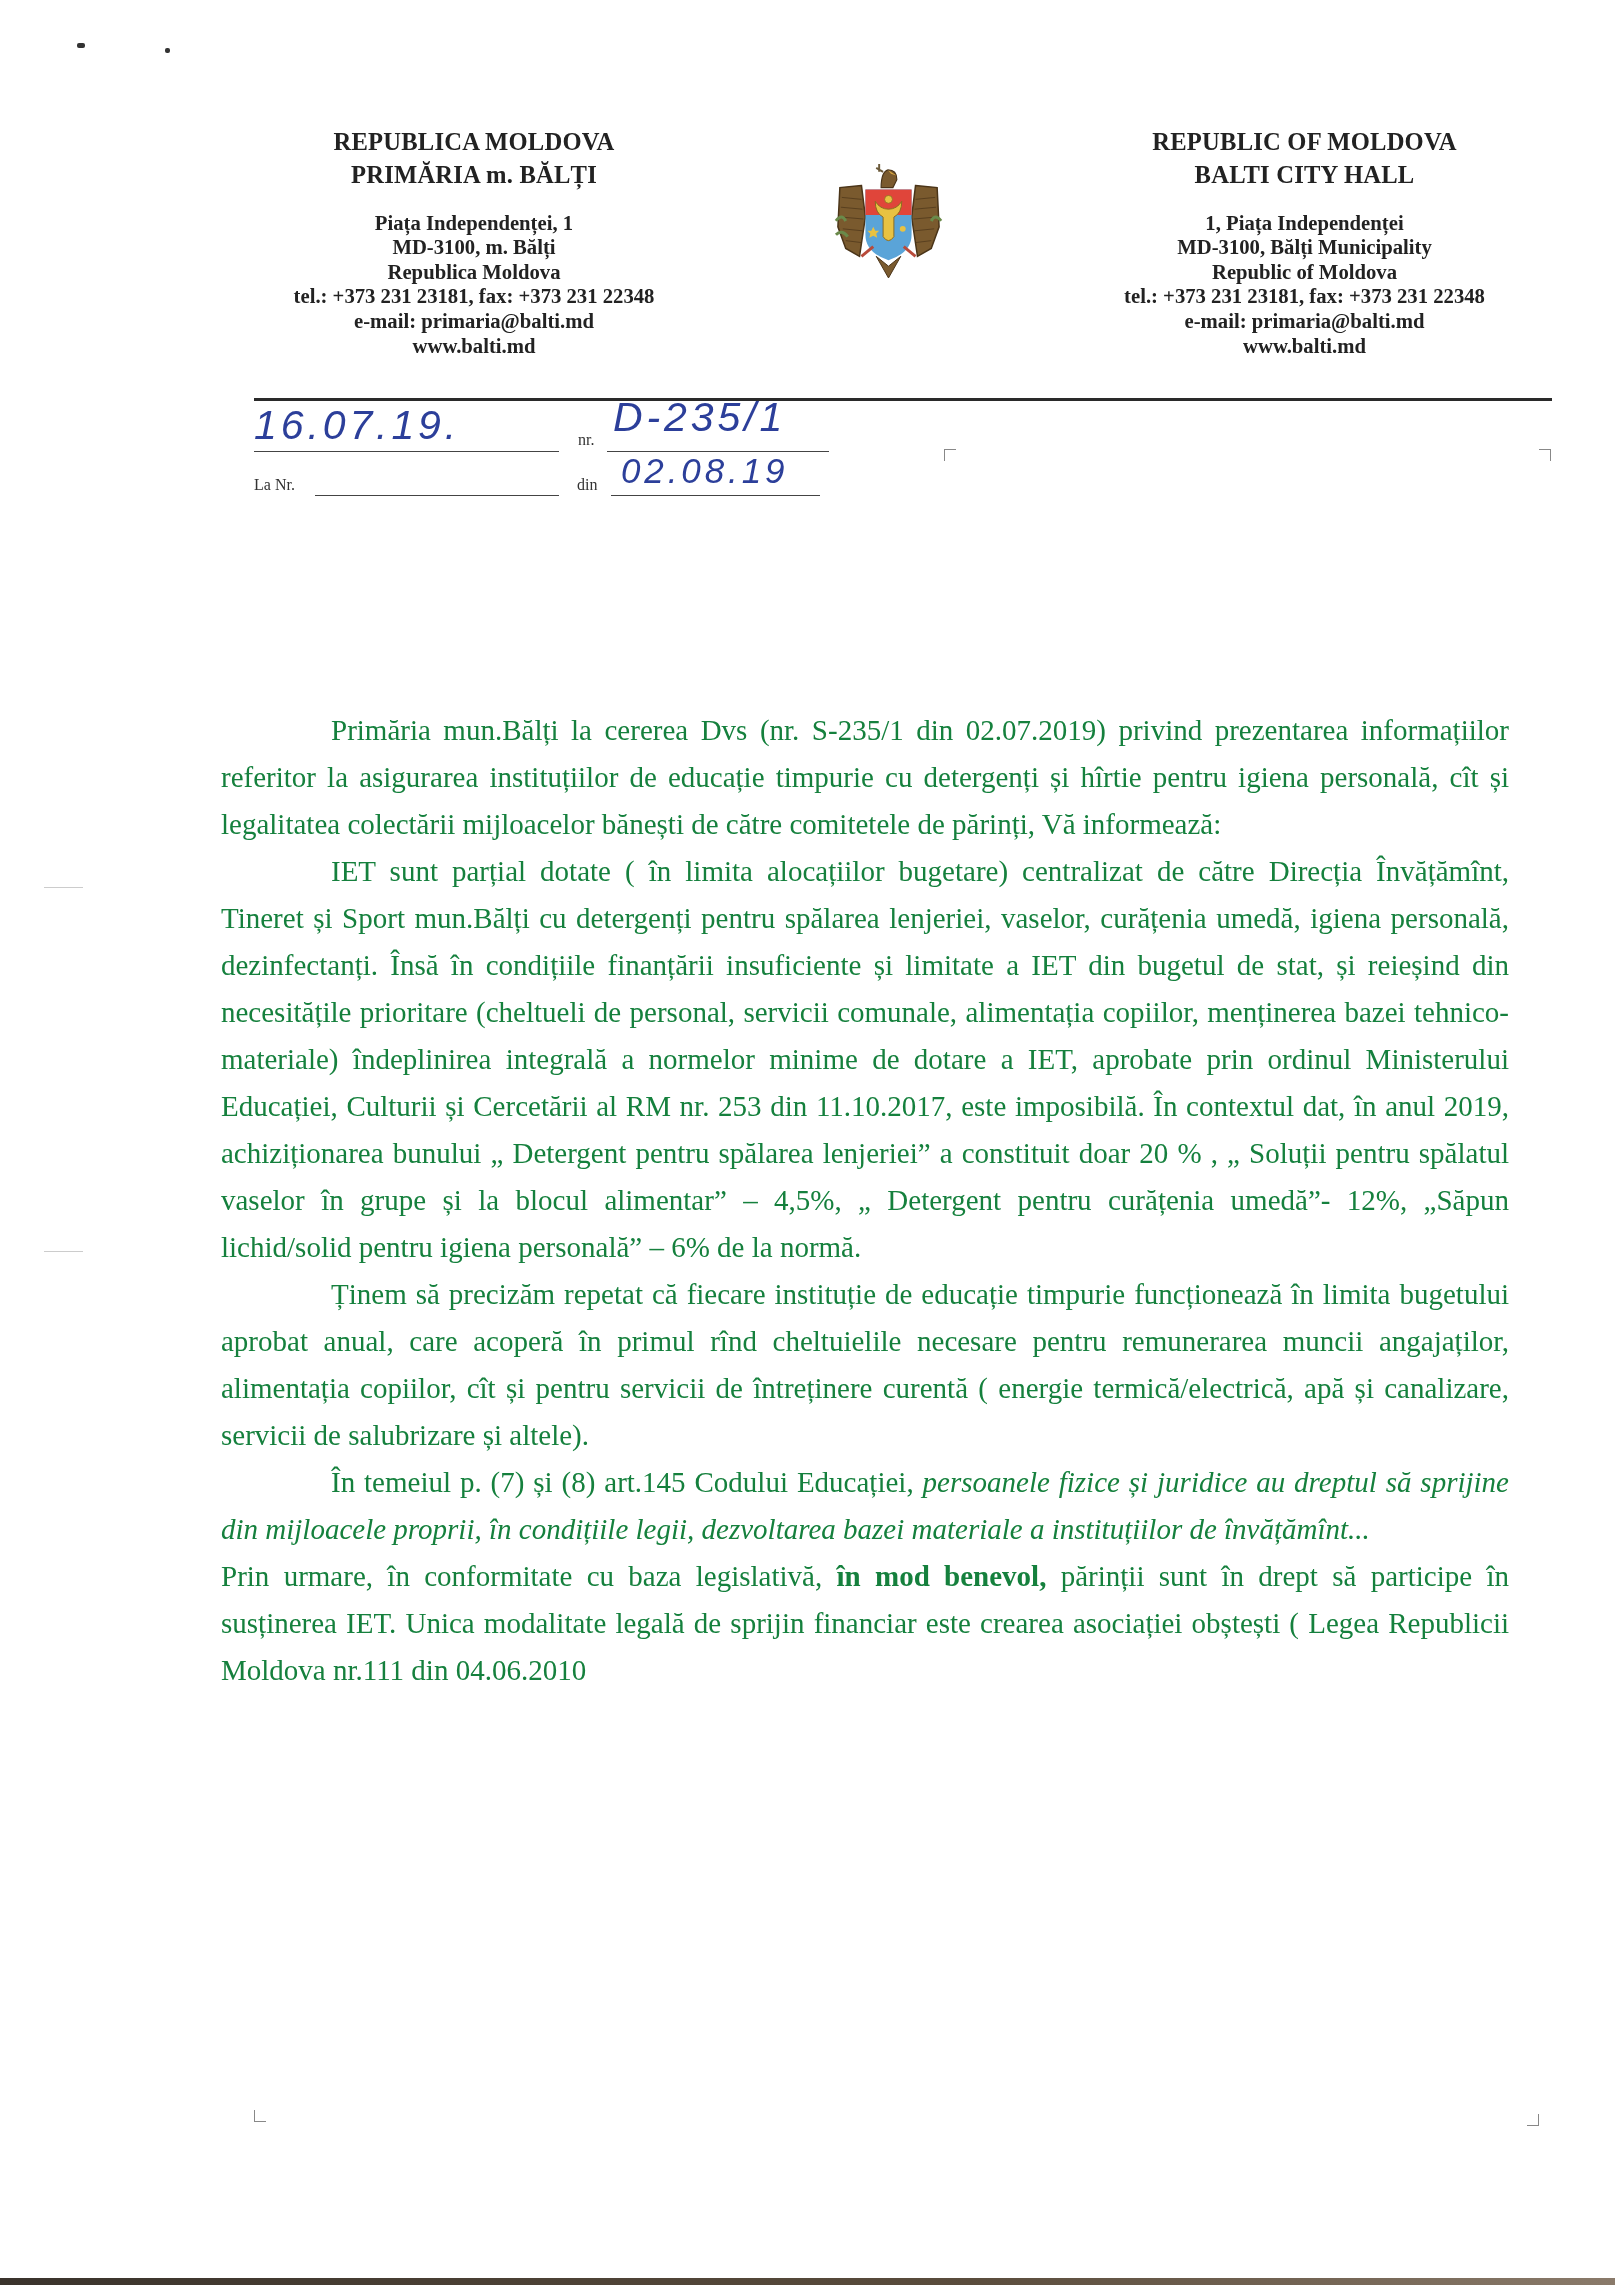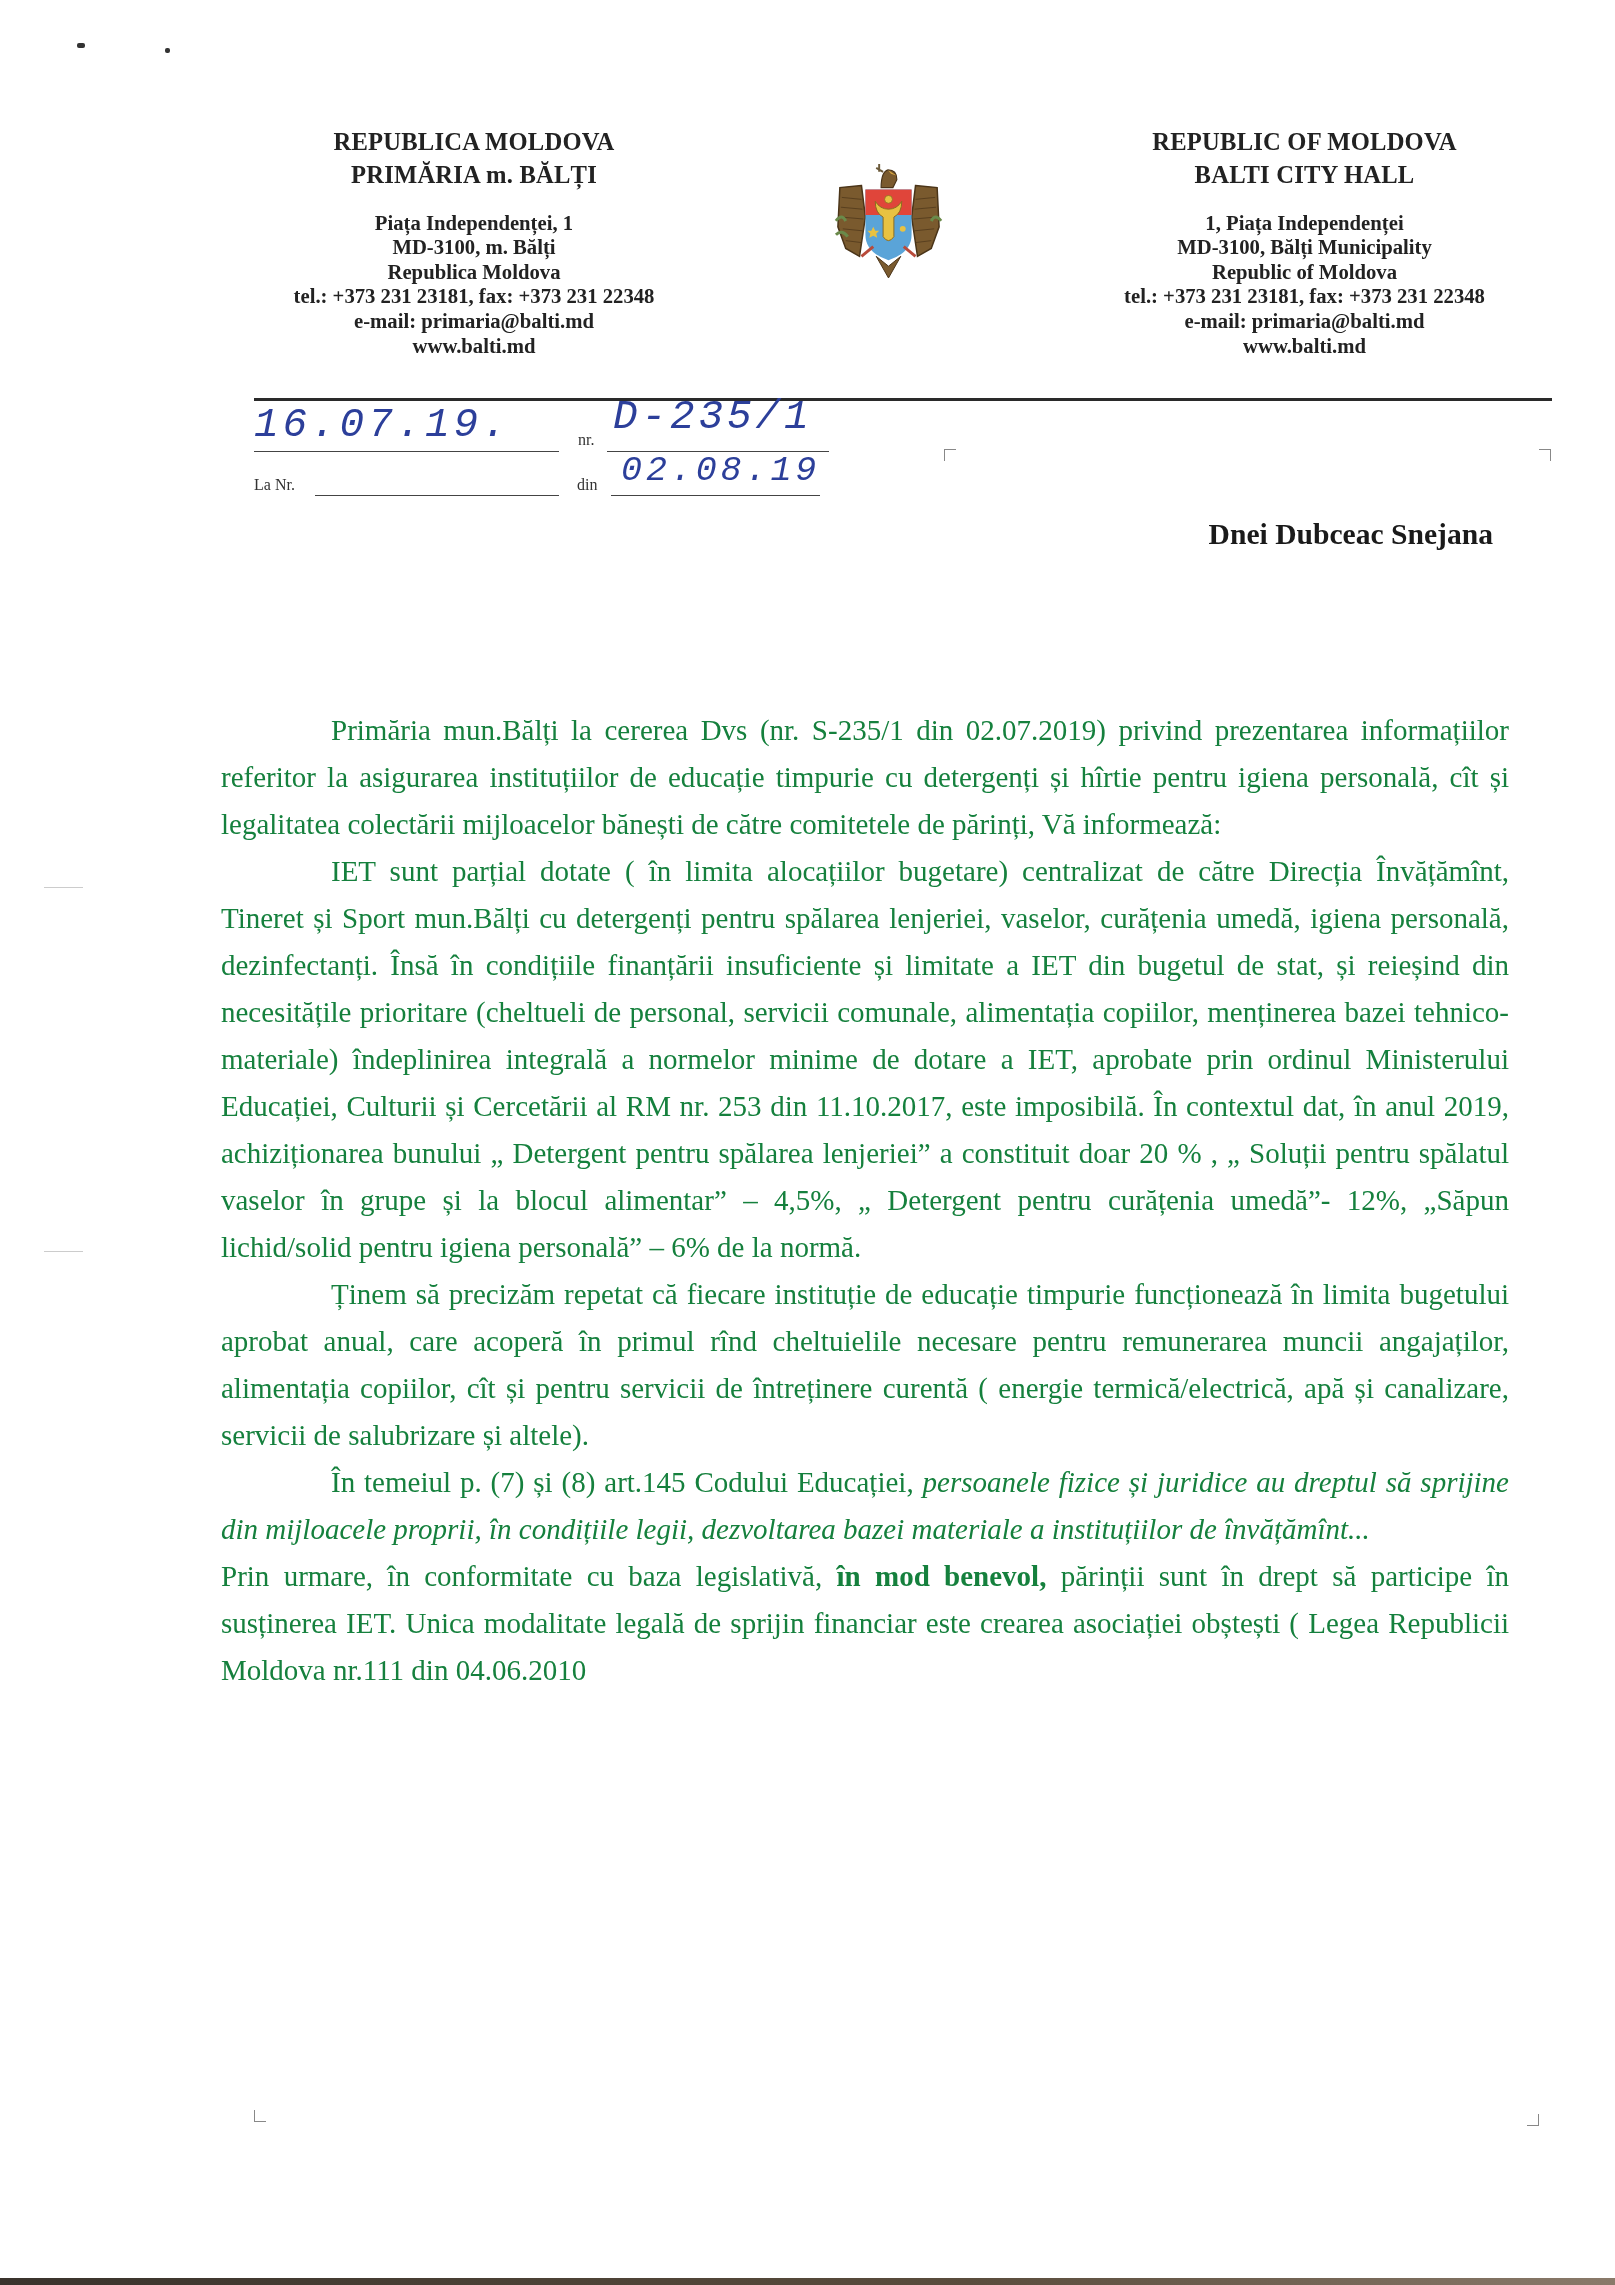--- a/index.html
+++ b/index.html
@@ -13,21 +13,21 @@
   .hdr-col.right { left: 1024px; width: 561px; }
   .hdr-title { font-weight: bold; font-size: 24.6px; line-height: 32.5px; letter-spacing: 0.2px; }
   .hdr-addr { margin-top: 19.7px; font-weight: bold; font-size: 20.7px; line-height: 24.6px; }
 
   .crest { position: absolute; left: 832px; top: 158px; width: 113px; height: 123px; }
 
   .hdr-rule { position: absolute; left: 254px; top: 398px; width: 1298px; height: 3px; background: #2a2a2a; }
 
   .reg-row { position: absolute; font-size: 16px; color: #333; text-align: right; }
   .reg-line { position: absolute; height: 1px; background: #444; }
-  .hand { position: absolute; font-family: Liberation Mono, monospace; font-style: italic; color: #2c3f9a; font-size: 41px; letter-spacing: 3.9px; }
+  .hand { position: absolute; font-family: Liberation Sans, sans-serif; font-style: italic; color: #2c3f9a; font-size: 41px; letter-spacing: 3.9px; }
   .hand.sm { font-size: 35px; }
 
   .corner { position: absolute; width: 11.8px; height: 11.8px; border-color: #888; border-style: solid; border-width: 0; }
   .corner.tl { border-top-width: 1.5px; border-left-width: 1.5px; }
   .corner.tr { border-top-width: 1.5px; border-right-width: 1.5px; }
   .corner.bl { border-bottom-width: 1.5px; border-left-width: 1.5px; }
   .corner.br { border-bottom-width: 1.5px; border-right-width: 1.5px; }
 
   .addressee { position: absolute; right: 123px; top: 514px; text-align: right; font-weight: bold; font-size: 29.6px; line-height: 41px; color: #1a1a1a; }
   .addressee .email { text-decoration: underline; text-underline-offset: 3.9px; }
@@ -126,21 +126,20 @@
   <span class="hand sm" style="left:621px;top:451px;">02.08.19</span>
   <div class="reg-line" style="left:611px;top:495px;width:209px;"></div>
 </div>
 
 <div class="corner tl" style="left:944px;top:449px;"></div>
 <div class="corner tr" style="left:1539px;top:449px;"></div>
 <div class="corner bl" style="left:254px;top:2110px;"></div>
 <div class="corner br" style="left:1527px;top:2114px;"></div>
 
 <div class="addressee">
-  <div>Dnei Dubceac Snejana</div>
 </div>
 
 <div class="body-text">
   <p>Primăria mun.Bălți la cererea Dvs (nr. S-235/1 din 02.07.2019) privind prezentarea informațiilor referitor la asigurarea instituțiilor de educație timpurie cu detergenți și hîrtie pentru igiena personală, cît și legalitatea colectării mijloacelor bănești de către comitetele de părinți, Vă informează:</p>
   <p>IET sunt parțial dotate ( în limita alocațiilor bugetare) centralizat de către Direcția Învățămînt, Tineret și Sport mun.Bălți cu detergenți pentru spălarea lenjeriei, vaselor, curățenia umedă, igiena personală, dezinfectanți. Însă în condițiile finanțării  insuficiente și limitate a  IET din bugetul de stat, și reieșind din necesitățile prioritare (cheltueli de personal, servicii comunale, alimentația copiilor, menținerea bazei tehnico-materiale) îndeplinirea integrală a  normelor minime de dotare a IET, aprobate prin ordinul Ministerului Educației, Culturii și Cercetării al RM nr. 253 din 11.10.2017, este imposibilă. În contextul dat,  în anul 2019, achiziționarea bunului „ Detergent pentru spălarea lenjeriei”  a  constituit doar 20 % , „ Soluții pentru spălatul vaselor în grupe și la blocul alimentar” – 4,5%, „ Detergent pentru curățenia umedă”- 12%, „Săpun lichid/solid pentru igiena personală” – 6%  de la normă.</p>
   <p>Ținem să precizăm repetat că fiecare instituție de educație timpurie funcționează în limita bugetului aprobat anual, care acoperă în primul rînd cheltuielile necesare pentru remunerarea muncii angajaților, alimentația copiilor, cît și pentru servicii de întreținere curentă ( energie termică/electrică, apă și canalizare, servicii de salubrizare și altele).</p>
   <p><span>În temeiul p. (7) și (8) art.145 Codului Educației, </span><span class="it">persoanele fizice și juridice au dreptul să sprijine din mijloacele proprii, în condițiile legii, dezvoltarea bazei materiale a instituțiilor de învățămînt...</span></p>
   <p style="text-indent:0;"><span>Prin urmare, în conformitate cu baza legislativă, </span><span class="bd">în mod benevol,</span><span> părinții sunt în drept să participe în susținerea IET.  Unica modalitate legală de sprijin financiar este crearea asociației obștești ( Legea Republicii Moldova nr.111 din 04.06.2010</span></p>
 </div>
 

